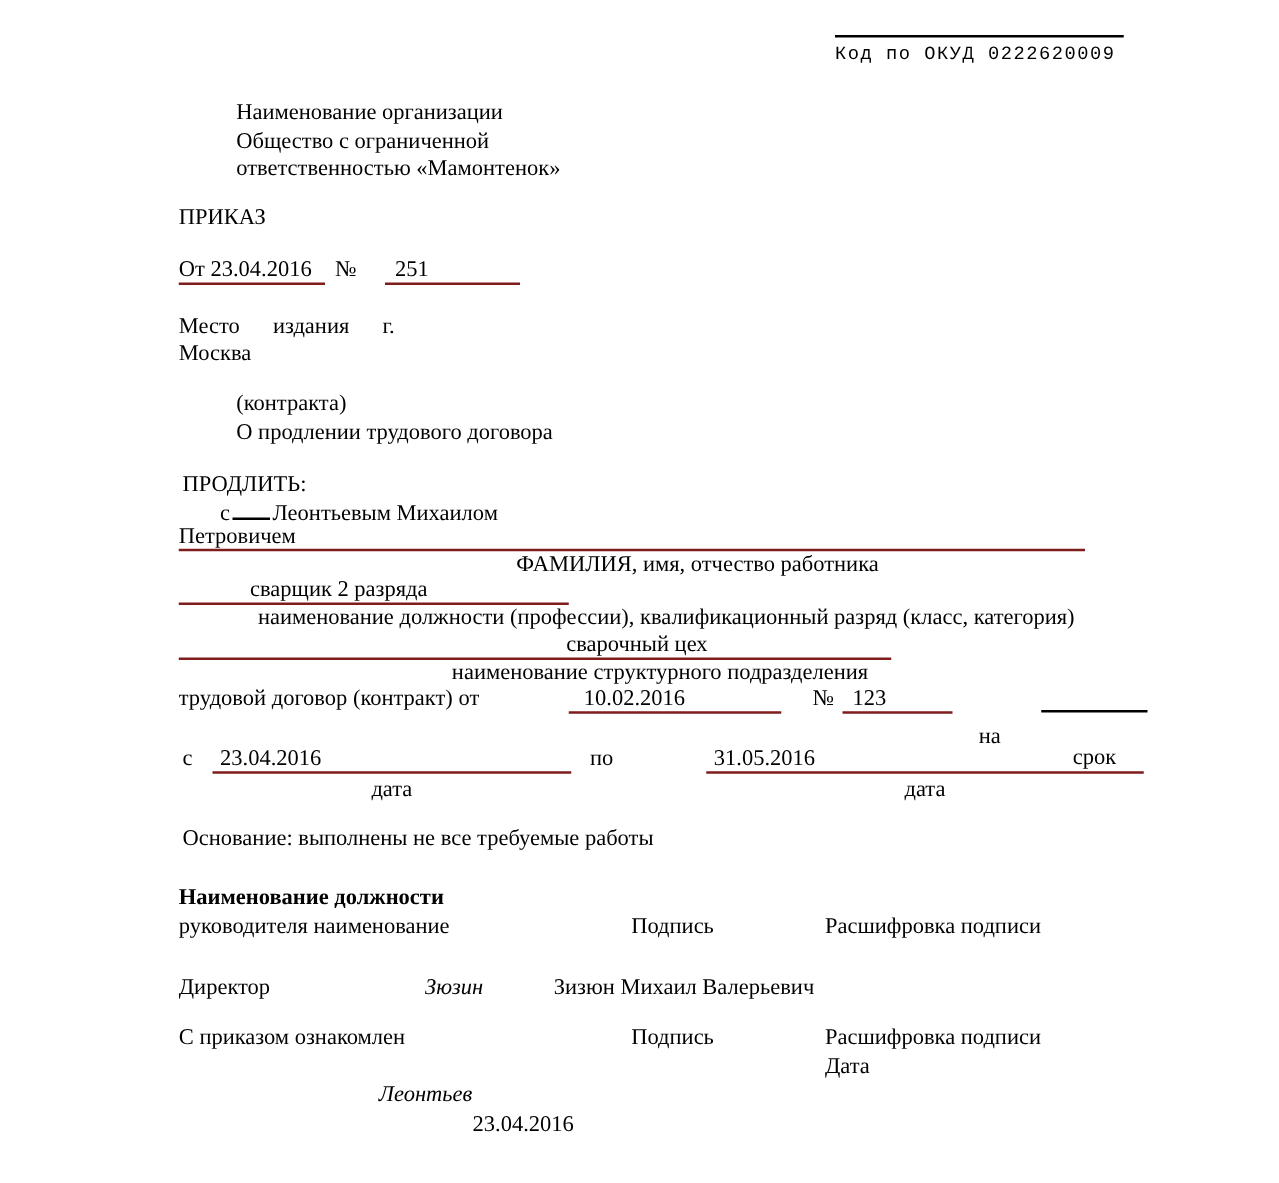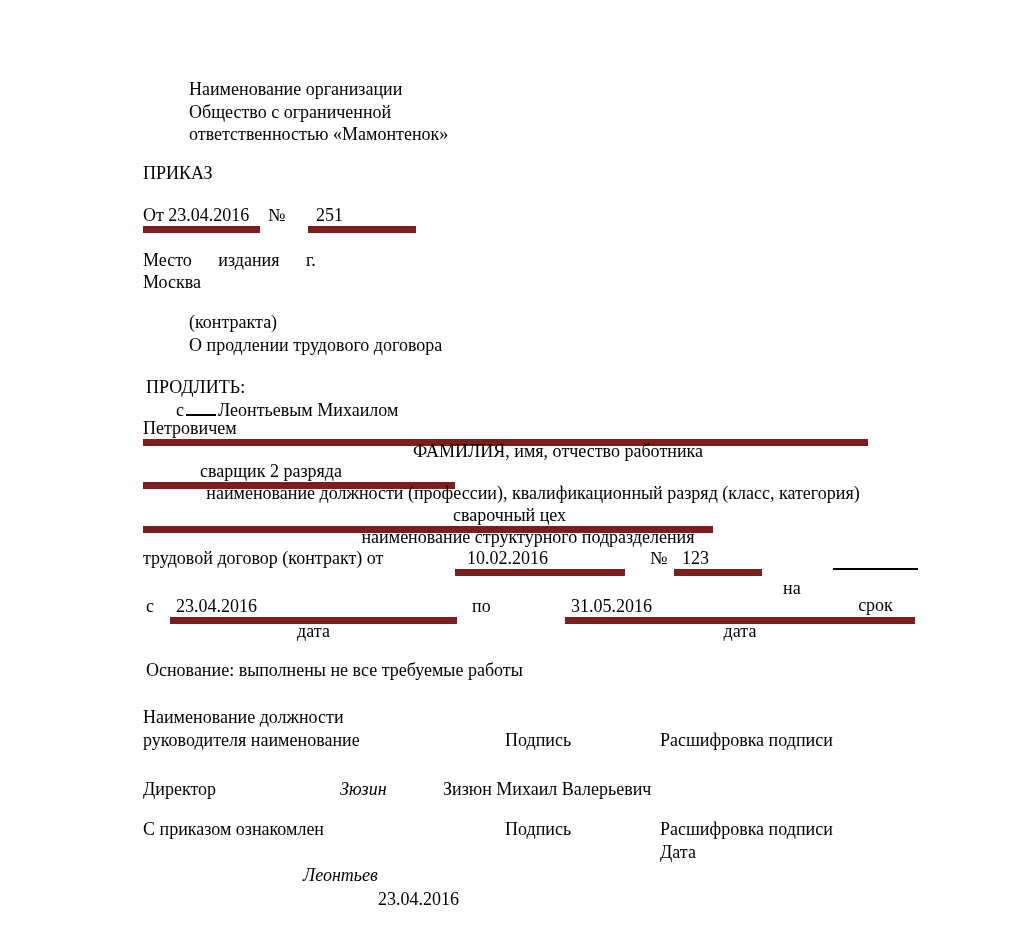--- a/index.html
+++ b/index.html
@@ -6,37 +6,38 @@
   .page{
     position:relative;
     width:1023px;height:946px;
     background:#ffffff;
     color:#000;
     font-family:"Liberation Serif","DejaVu Serif",serif;
     font-size:18px;
     overflow:hidden;
   }
   .abs{position:absolute;white-space:nowrap;}
-  .field{border-bottom:7px solid #7f1d1d;display:inline-block;}
+  .field{border-bottom:2px solid #7f1d1d;display:inline-block;}
   .gapline{border-bottom:2px solid #000;display:inline-block;height:16px;vertical-align:baseline;}
   .center{text-align:center;}
   .italic{font-style:italic;}
   .mono{
     font-family:"Liberation Mono","DejaVu Sans Mono",monospace;
     font-size:15px;letter-spacing:1.2px;
   }
   .okud{border-top:2px solid #000;padding-top:5px;}
   .wspace{word-spacing:22px;}
   .lh{line-height:22.5px;margin-left:46px;}
 </style>
 </head>
 <body>
 
 <div class="page">
 
+  <div class="abs okud mono" style="left:668px;top:28px;width:231px;">Код по ОКУД 0222620009</div>
 
   <div class="abs lh" style="left:143px;top:78px;">
     <div>Наименование организации</div>
     <div>Общество с ограниченной</div>
     <div>ответственностью «Мамонтенок»</div>
   </div>
 
   <div class="abs" style="left:143px;top:163px;">ПРИКАЗ</div>
 
   <span class="abs field" style="left:143px;top:205px;width:117px;">От 23.04.2016</span>
@@ -79,21 +80,21 @@
 
   <span class="abs" style="left:146px;top:596px;">с</span>
   <span class="abs field" style="left:170px;top:596px;width:287px;text-indent:6px;">23.04.2016</span>
   <span class="abs" style="left:472px;top:596px;">по</span>
   <span class="abs field" style="left:565px;top:596px;width:350px;text-indent:6px;">31.05.2016</span>
   <div class="abs center" style="left:170px;top:621px;width:287px;">дата</div>
   <div class="abs center" style="left:565px;top:621px;width:350px;">дата</div>
 
   <div class="abs" style="left:146px;top:660px;">Основание: выполнены не все требуемые работы</div>
 
-  <div class="abs" style="left:143px;top:707px;">Наименование должности</div>
+  <div class="abs" style="left:143px;top:707px;font-weight:bold;">Наименование должности</div>
   <div class="abs" style="left:143px;top:730px;">руководителя наименование</div>
   <div class="abs" style="left:505px;top:730px;">Подпись</div>
   <div class="abs" style="left:660px;top:730px;">Расшифровка подписи</div>
 
   <div class="abs" style="left:143px;top:779px;">Директор</div>
   <div class="abs italic" style="left:340px;top:779px;">Зюзин</div>
   <div class="abs" style="left:443px;top:779px;">Зизюн Михаил Валерьевич</div>
 
   <div class="abs" style="left:143px;top:819px;">С приказом ознакомлен</div>
   <div class="abs" style="left:505px;top:819px;">Подпись</div>

